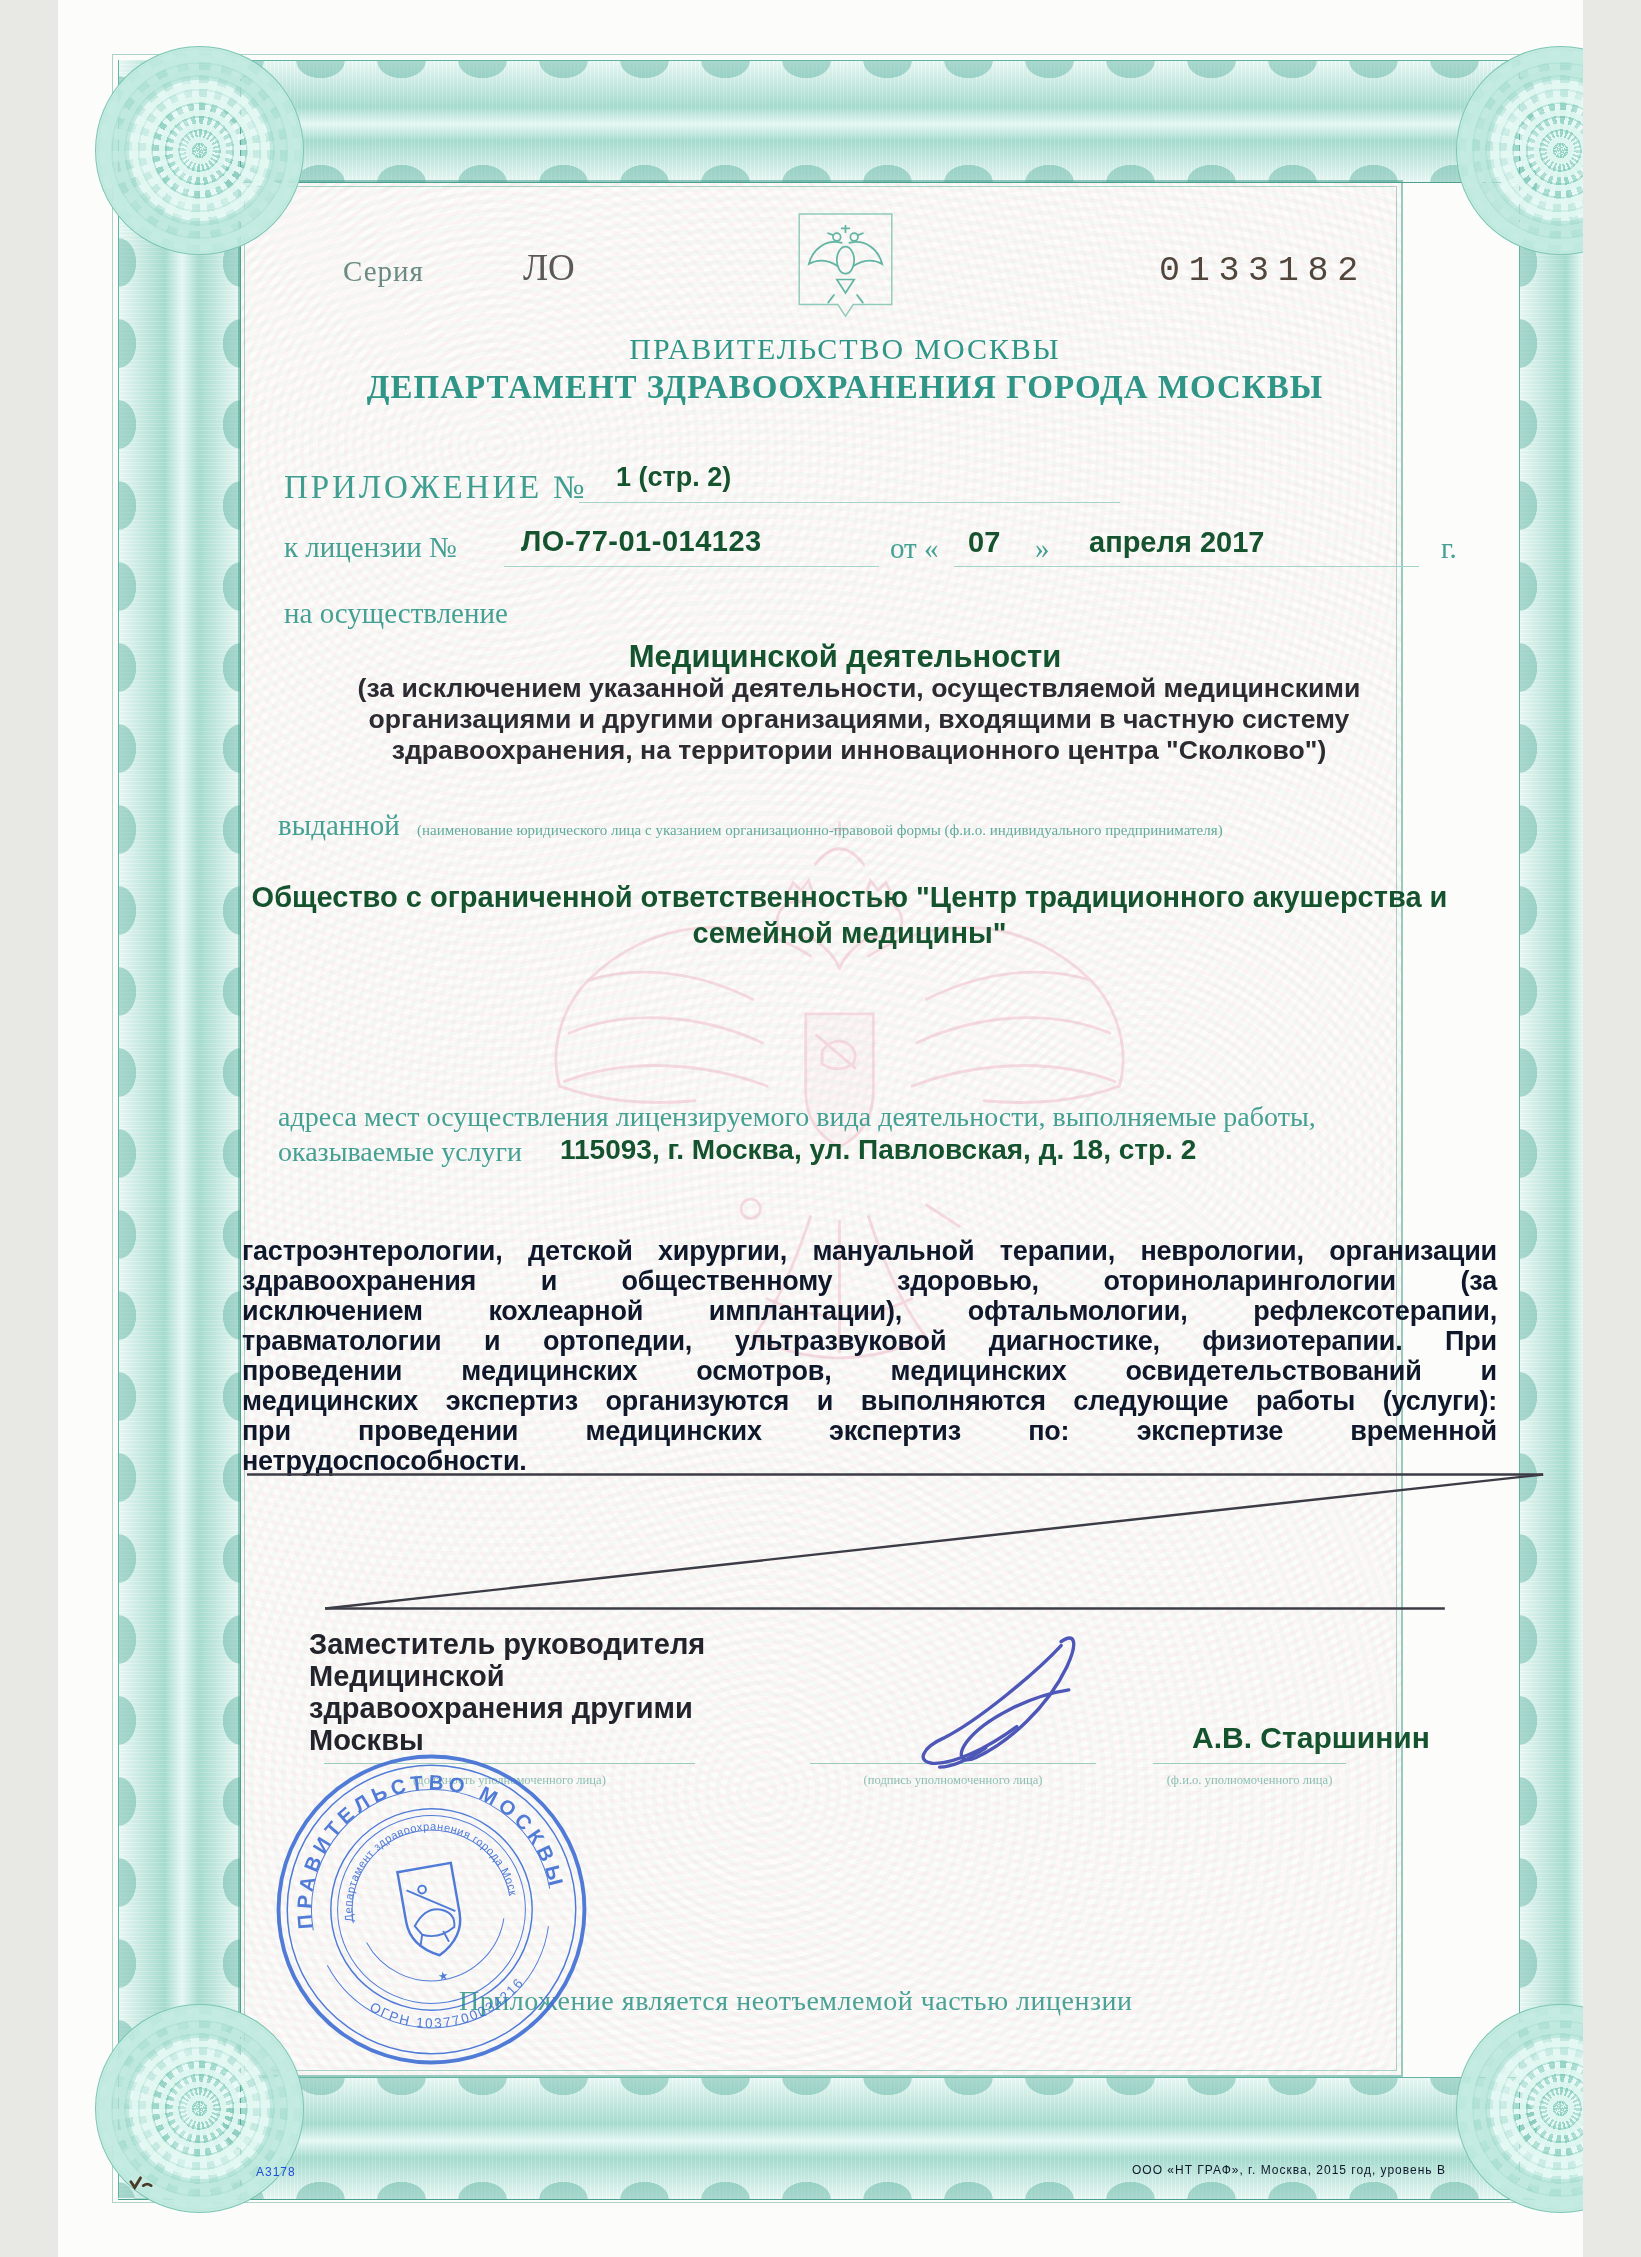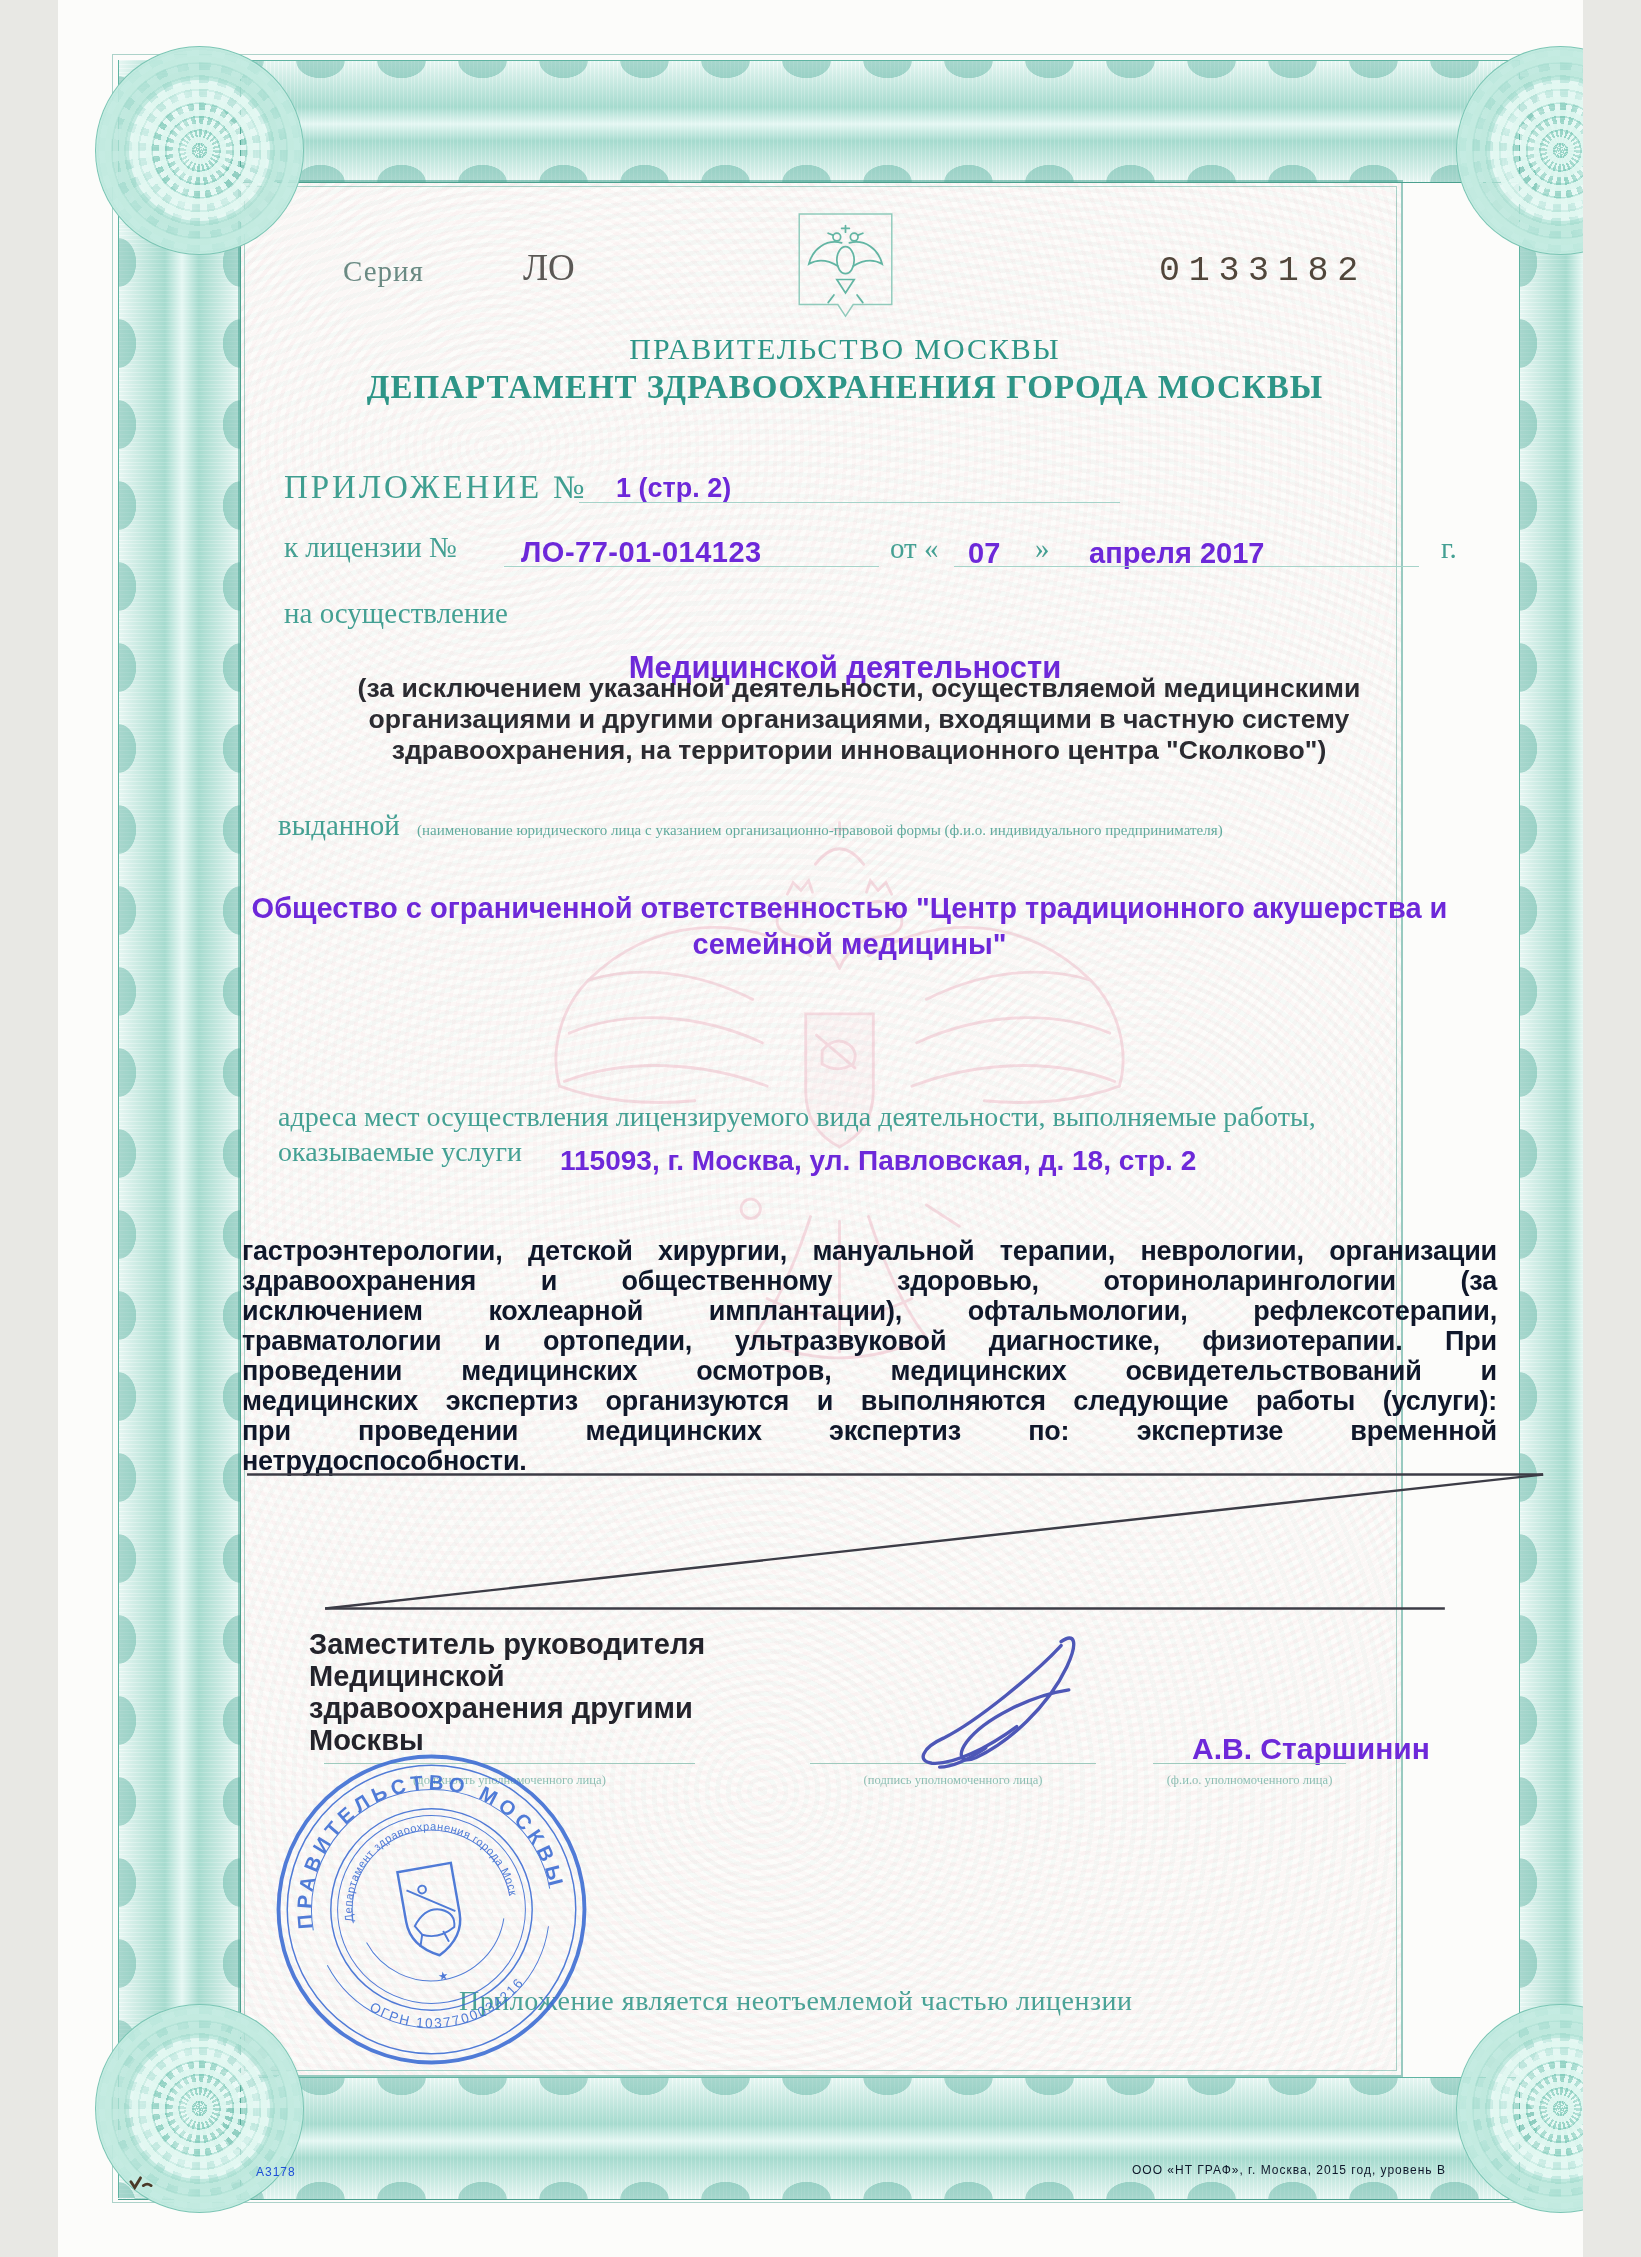--- a/index.html
+++ b/index.html
@@ -44,21 +44,21 @@
     position:absolute;left:182px;top:182px;right:182px;bottom:182px;z-index:1;
     background:
       repeating-radial-gradient(circle at 22% 14%, rgba(236,160,172,.055) 0 3.9px, transparent 3.9px 8.7px),
       repeating-radial-gradient(circle at 78% 52%, rgba(236,160,172,.05) 0 3.9px, transparent 3.9px 8.7px),
       repeating-radial-gradient(circle at 45% 85%, rgba(120,200,185,.05) 0 4.8px, transparent 4.8px 10.6px);
   }
   .watermark{position:absolute;left:463px;top:811px;z-index:2;opacity:.5;}
   
   .serif-teal{font-family:"Liberation Serif",serif;color:#44a093;}
   .abs{position:absolute;z-index:5;}
-  .bold-dark{font-weight:700;color:#6d28d9;margin-top:11px;}
+  .bold-dark{font-weight:700;color:#14532d;}
   .center-col{left:145px;width:1284px;text-align:center;}
   .underline{position:absolute;z-index:5;border-bottom:1.4px solid #a5d3c9;height:0;}
   .caption{position:absolute;z-index:5;font-family:"Liberation Serif",serif;font-size:12.6px;color:#7ab5a8;text-align:center;opacity:.85;}
   .works{
     position:absolute;left:184px;top:1236px;width:1255px;z-index:5;
     font-size:27px;font-weight:700;color:#0f172a;line-height:30px;
     text-align:justify;word-spacing:17.4px;letter-spacing:-0.2px;
   }
   .signer-line{font-size:29px;font-weight:700;color:#23232b;line-height:32px;}
   .tinyprint{position:absolute;z-index:5;font-size:12px;letter-spacing:1px;}

